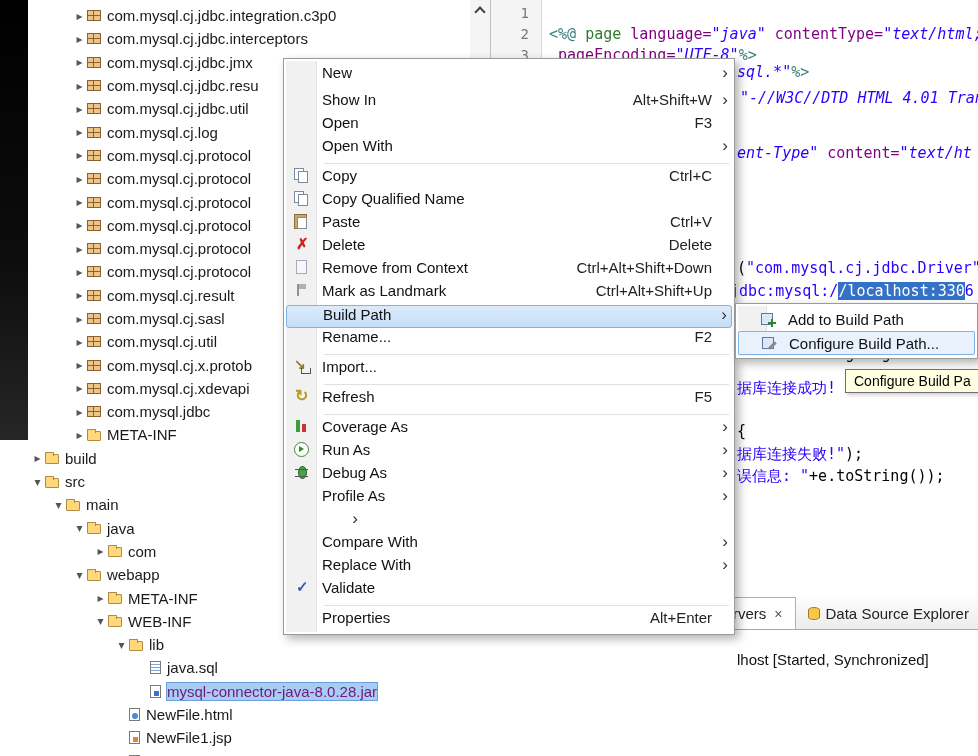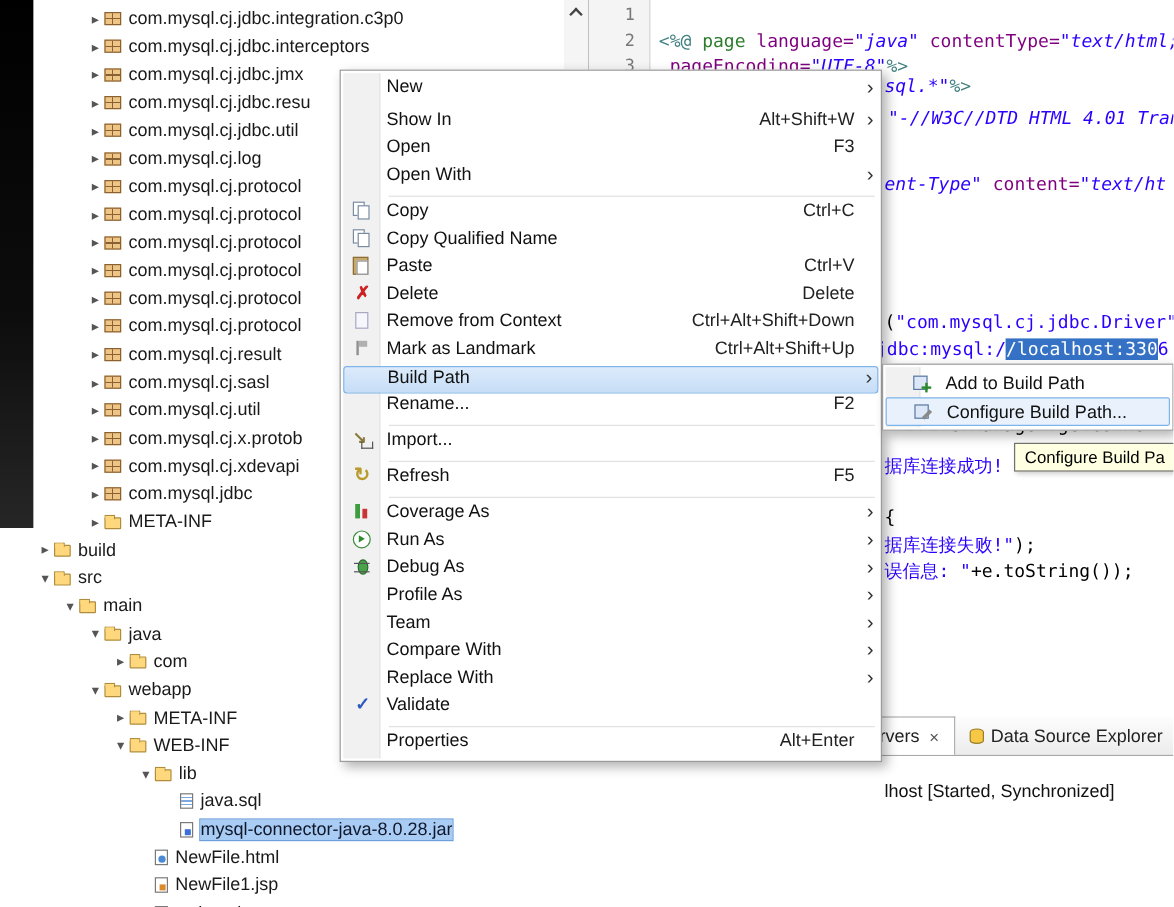--- a/index.html
+++ b/index.html
@@ -11,21 +11,21 @@
   .desktop{position:absolute;left:0;top:0;width:28px;height:440px;
     background:linear-gradient(180deg,#000 0%,#0d0d0d 60%,#262626 100%)}
 
   
   .pkgx{position:absolute;left:28px;top:0;width:462px;height:756px;background:#fff;overflow:hidden}
   .tree{position:absolute;left:0;top:4px;right:0}
   .trow{display:flex;align-items:center;height:23.3px;white-space:nowrap;font-size:15px;color:#1a1a1a}
   .tw{width:15px;flex:none;color:#555;font-size:12px;text-align:center}
   .ticn{flex:none;position:relative;margin-right:6px;display:inline-block}
   .tlb{white-space:nowrap}
-  .tsel .tlb{background:#a9ccf4;outline:1px solid #6ba0dd;color:#0f172a}
+  .tsel .tlb{background:#a9ccf4;outline:1px solid #6ba0dd;color:#701a75}
   .i-package{width:14px;height:11px;background-color:#eec584;border:1px solid #8a6134;
     background-image:linear-gradient(to right,transparent 5px,#8a6134 5px,#8a6134 6px,transparent 6px),
       linear-gradient(to bottom,transparent 4px,#8a6134 4px,#8a6134 5px,transparent 5px)}
   .i-folder{width:14px;height:10px;background:#ffd87e;border:1px solid #b08d3e;border-radius:1px;margin-top:2px}
   .i-folder::before{content:"";position:absolute;top:-3px;left:-1px;width:7px;height:3px;background:#ffd87e;
     border:1px solid #b08d3e;border-bottom:none;border-radius:1px 1px 0 0}
   .i-sqlfile,.i-jar,.i-htmlfile,.i-jspfile,.i-xmlfile{width:11px;height:13px;background:#fff;border:1px solid #7a7a7a}
   .i-sqlfile{background-image:repeating-linear-gradient(to bottom,#fff 0 2px,#7aa7e0 2px 3px)}
   .i-jar::after{content:"";position:absolute;right:1px;bottom:1px;width:5px;height:5px;background:#3a6fd8}
   .i-htmlfile::after{content:"";position:absolute;right:1px;bottom:1px;width:6px;height:6px;border-radius:50%;background:#4a8ad4}
@@ -443,21 +443,20 @@
         <span class="mar">›</span>
       </div>
       <div class="mitem">
         <span class="mic"></span>
         <span class="mlb">Profile As</span>
         <span class="msc"></span>
         <span class="mar">›</span>
       </div>
       <div class="mitem">
         <span class="mic"></span>
-        <span class="mlb">Team</span>
         <span class="msc"></span>
         <span class="mar">›</span>
       </div>
       <div class="mitem">
         <span class="mic"></span>
         <span class="mlb">Compare With</span>
         <span class="msc"></span>
         <span class="mar">›</span>
       </div>
       <div class="mitem">

